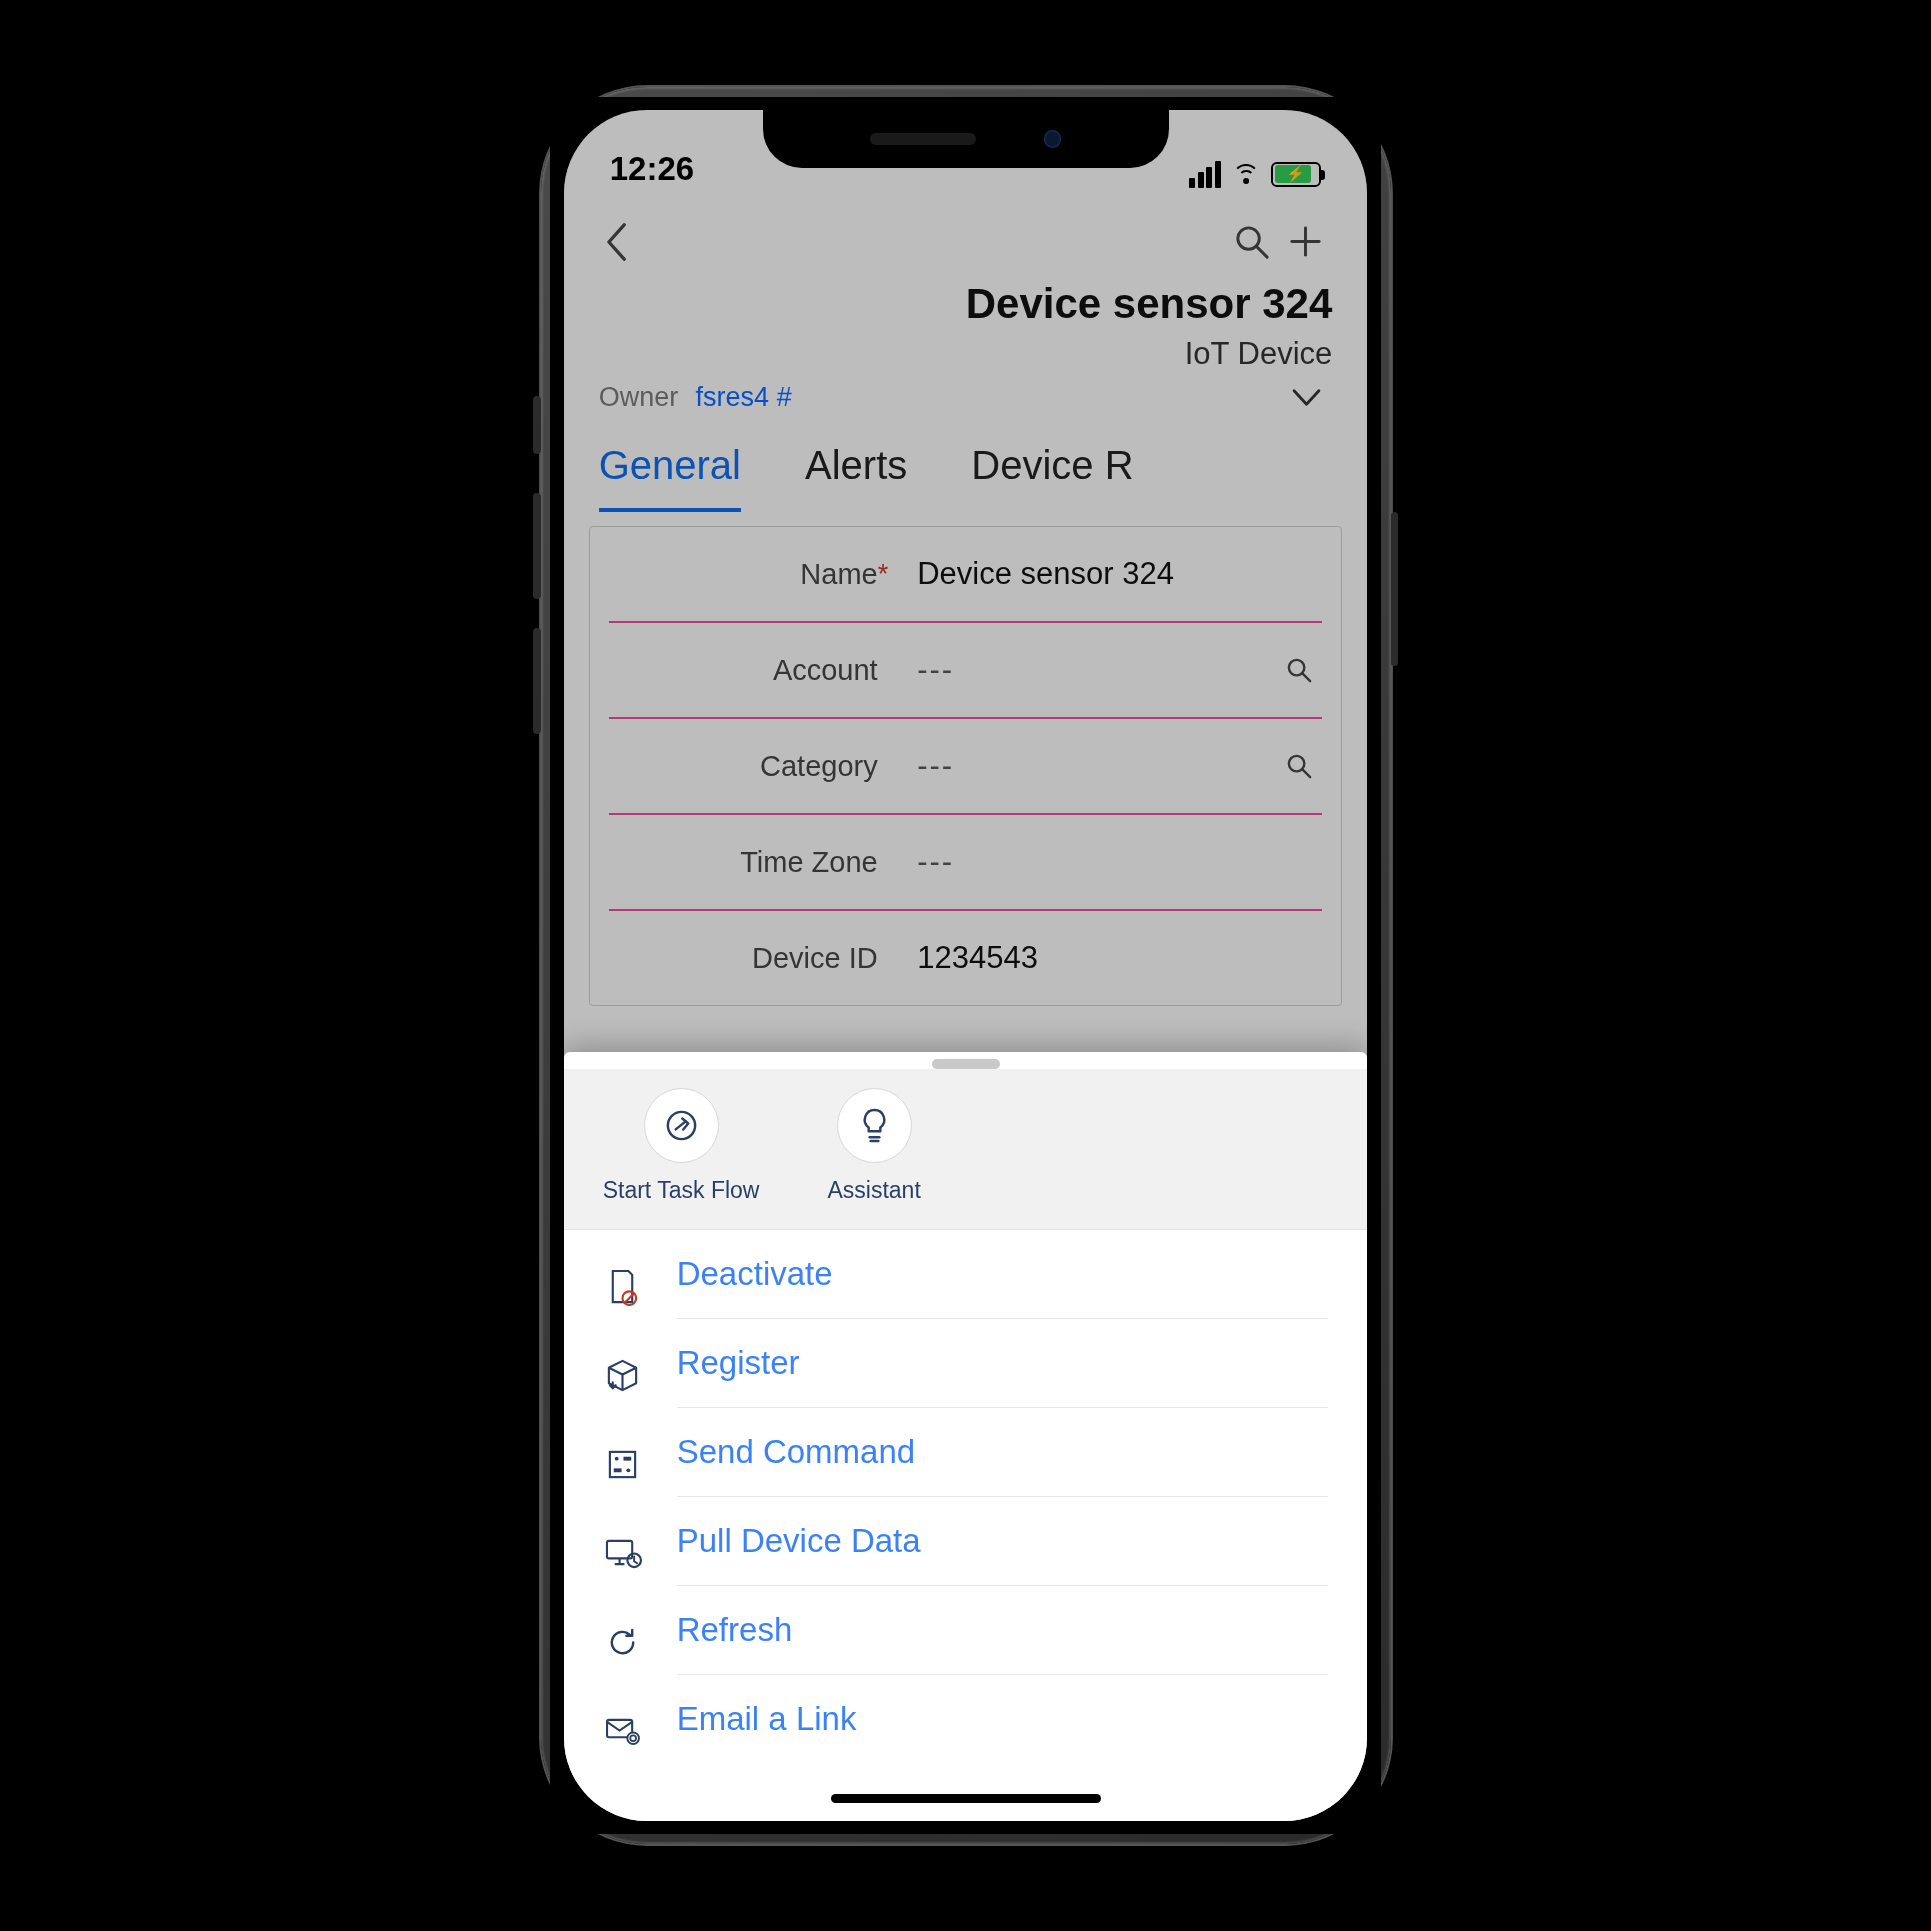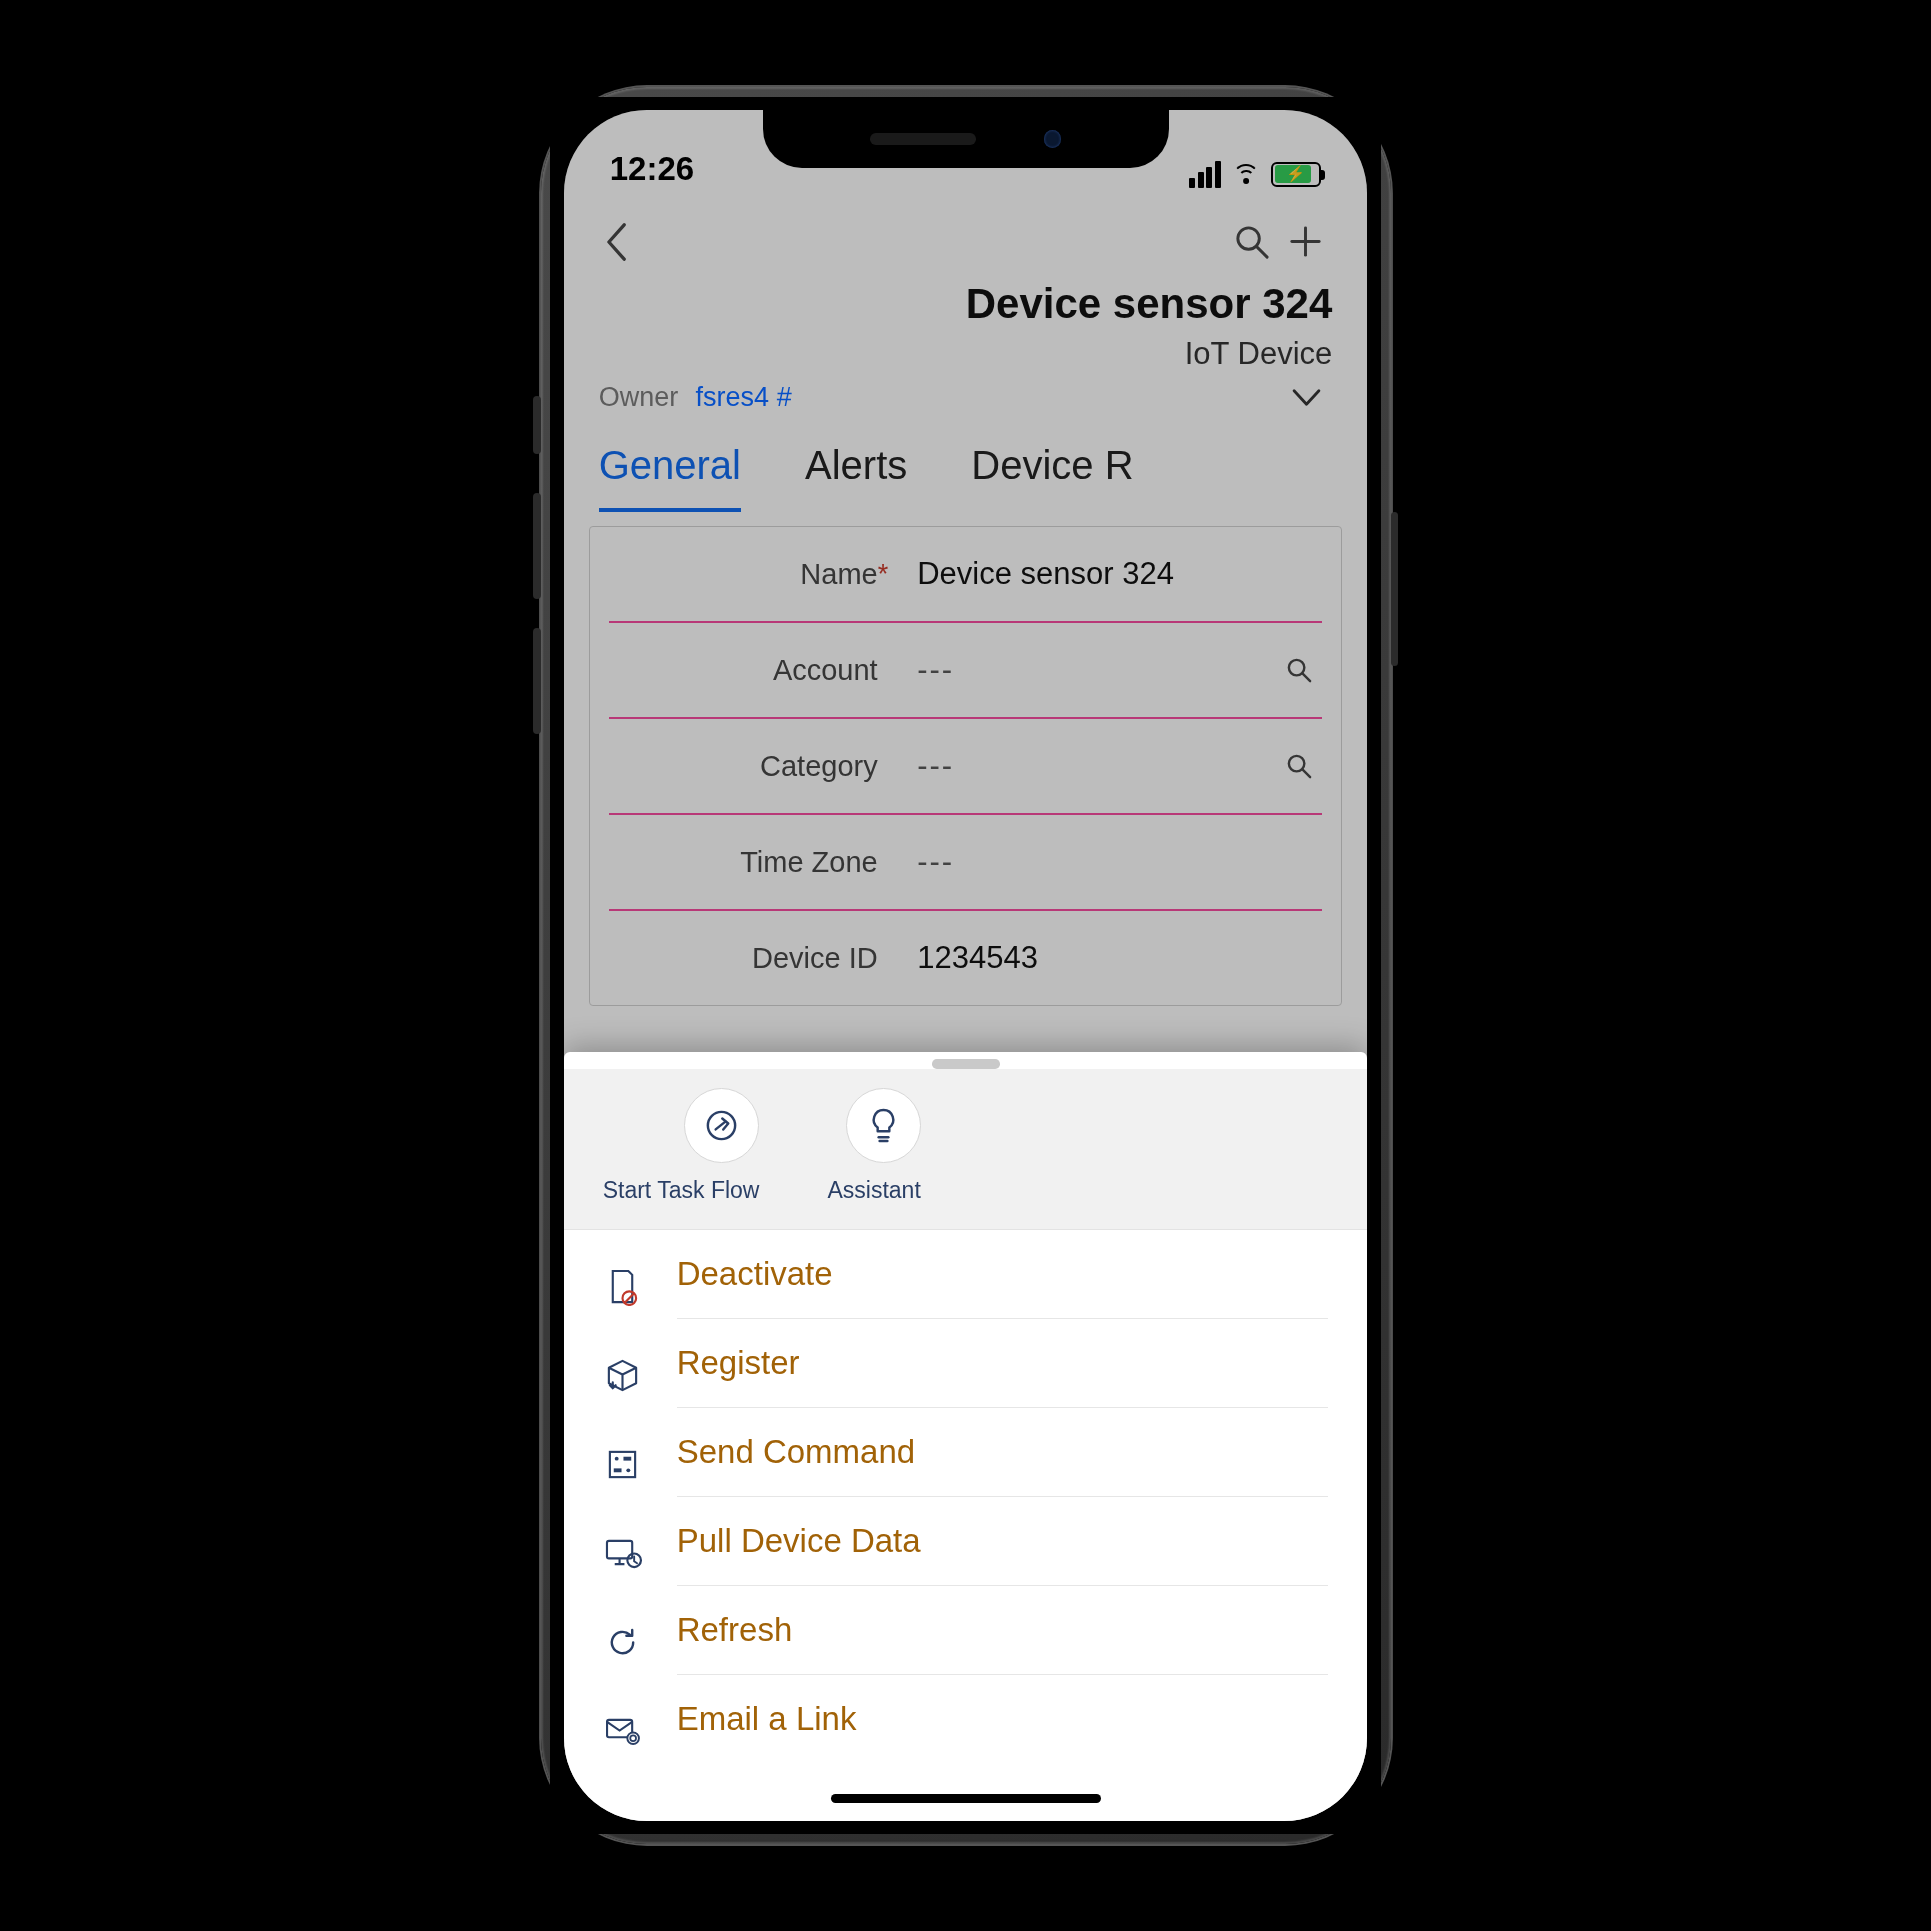--- a/index.html
+++ b/index.html
@@ -143,34 +143,34 @@
     box-shadow: 0 -5.8px 29px rgba(0,0,0,.25);
   }
   .grabber { width:68px; height:9.7px; background:#c9c9c9; border-radius:4.8px; margin:7.7px auto 0 auto;}
   .sheet-top {
     background:#f1f1f1;
     display:flex; gap:68px;
     padding: 19.3px 39px 25px 39px;
     border-bottom:1px solid #e3e3e3;
   }
   .pill {
-    display:flex; flex-direction:column; align-items:flex-end; gap:13.5px;
+    display:flex; flex-direction:column; align-items:center; gap:13.5px;
     font-size:23px; color:#2a3f66;
   }
   .pill .circ{
     width:75px; height:75px; border-radius:50%; background:#fff;
     border:1.4px solid #d7d7d7;
     display:flex; align-items:center; justify-content:center;
     color:#2a3f66;
   }
   .actions { padding: 0 0 58px 0; }
   .action {
     display:flex; align-items:center; gap:35px;
     padding: 25px 39px;
-    font-size:33px; color:#a16207;
+    font-size:33px; color:#3b82f6;
   }
   .action .ic { width:39px; display:flex; justify-content:center; color:#2a3f66;}
   .action-label { flex:1; padding-bottom:25px; border-bottom:1px solid #e6e6e6; }
   .action:last-child .action-label{ border-bottom:none; }
   .action { padding-bottom:0; }
   .action .action-label{ padding-top:0;}
 
   .home-indicator{
     position:absolute; bottom:17.4px; left:50%; transform:translateX(-50%);
     width:270px; height:9.7px; background:#000; border-radius:4.8px; z-index:60;

